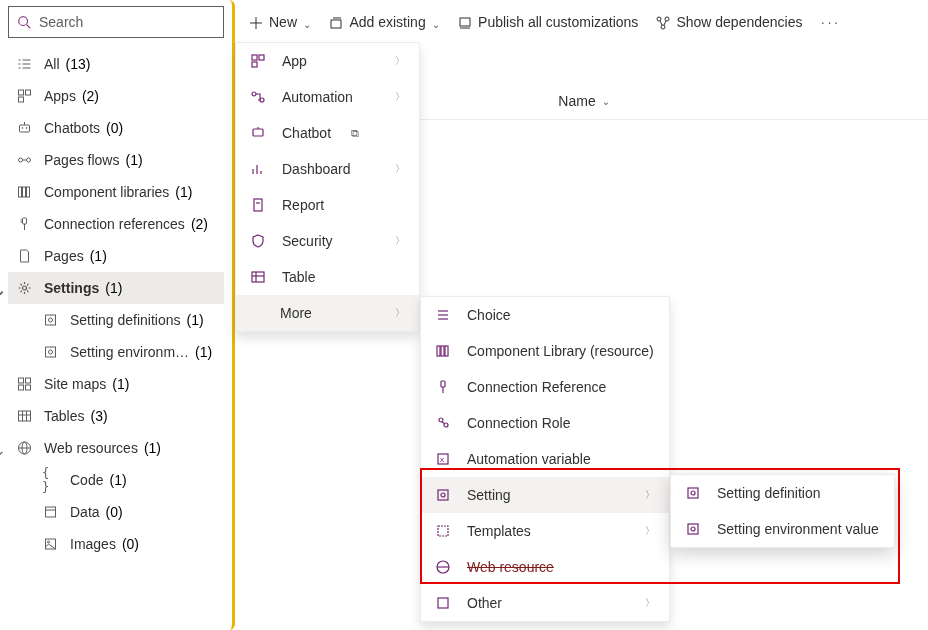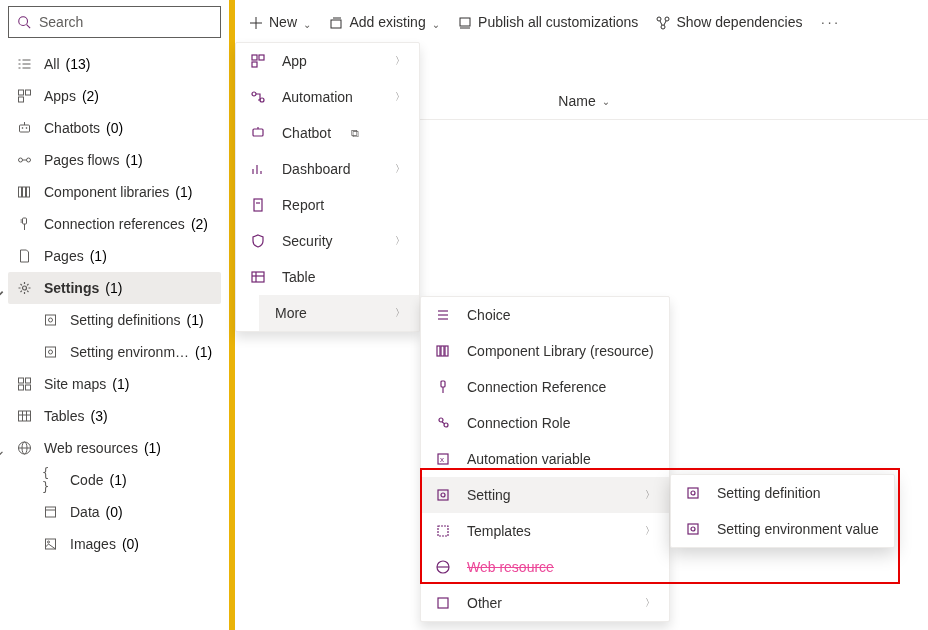--- a/index.html
+++ b/index.html
@@ -1,18 +1,18 @@
 <!DOCTYPE html>
 <html><head>
 <meta charset="utf-8">
 <style>
   * { box-sizing: border-box; font-family: "Segoe UI", -apple-system, sans-serif; }
   body { margin:0; padding:0; font-size:14px; color:#323130; background:#fff; width:928px; height:630px; overflow:hidden; position:relative; }
   .root { display:flex; height:100%; }
-  .sidebar { width:235px; border-right:6px solid #eab308; padding:6px 8px 0 8px; }
+  .sidebar { width:235px; border-right:3px solid #eab308; padding:6px 8px 0 8px;border-radius:6px; }
   .search { display:flex; align-items:center; gap:8px; border:1px solid #605e5c; height:32px; padding:0 8px; margin-bottom:10px; }
   .search svg { flex:none; }
   .search span { color:#605e5c; }
   .nav-item { display:flex; align-items:center; gap:12px; height:32px; padding:0 6px 0 8px; cursor:pointer; border-radius:2px; position:relative; }
   .nav-item.active { background:#edebe9; font-weight:600; }
   .nav-item .count { color:#000000; font-weight:normal; margin-left:-6px; }
   .nav-item.child { padding-left:34px; }
   .nav-item .chev { position:absolute; left:-14px; top:10px; color:#605e5c; }
   .nav-item .icon { width:16px; display:flex; justify-content:center; color:#605e5c; }
   .main { flex:1; position:relative; }
@@ -346,21 +346,21 @@
         <div class="menu-item">
           <span class="icon">
             <svg width="14" height="14" viewBox="0 0 14 14" fill="none" stroke="#742774" stroke-width="1.2">
               <rect x="1" y="2" width="12" height="10"></rect>
               <line x1="1" y1="6" x2="13" y2="6"></line>
               <line x1="5" y1="2" x2="5" y2="12"></line>
             </svg>
           </span>
           <span>Table</span>
         </div>
-        <div class="menu-item hover" style="padding-left: 16px; margin-left: 23px;">
+        <div class="menu-item hover" style="padding-left: 44px;">
           <span>More</span>
           <span class="sub-chev">〉</span>
         </div>
       </div>
     <div class="menu menu2" id="menu2">
         <div class="menu-item">
           <span class="icon">
             <svg width="14" height="14" viewBox="0 0 14 14" fill="none" stroke="#742774" stroke-width="1.2">
               <line x1="2" y1="3" x2="12" y2="3"></line>
               <line x1="2" y1="7" x2="12" y2="7"></line>
@@ -426,21 +426,21 @@
           <span>Templates</span>
           <span class="sub-chev">〉</span>
         </div>
         <div class="menu-item">
           <span class="icon">
             <svg width="14" height="14" viewBox="0 0 14 14" fill="none" stroke="#742774" stroke-width="1.2">
               <circle cx="7" cy="7" r="6"></circle>
               <line x1="1" y1="7" x2="13" y2="7"></line>
             </svg>
           </span>
-          <span><span style="text-decoration:line-through;color:#ec4899">Web resource</span></span>
+          <span><span style="text-decoration:line-through;color:#7f1d1d">Web resource</span></span>
         </div>
         <div class="menu-item">
           <span class="icon">
             <svg width="14" height="14" viewBox="0 0 14 14" fill="none" stroke="#742774" stroke-width="1.2">
               <rect x="2" y="2" width="10" height="10"></rect>
             </svg>
           </span>
           <span>Other</span>
           <span class="sub-chev">〉</span>
         </div>

